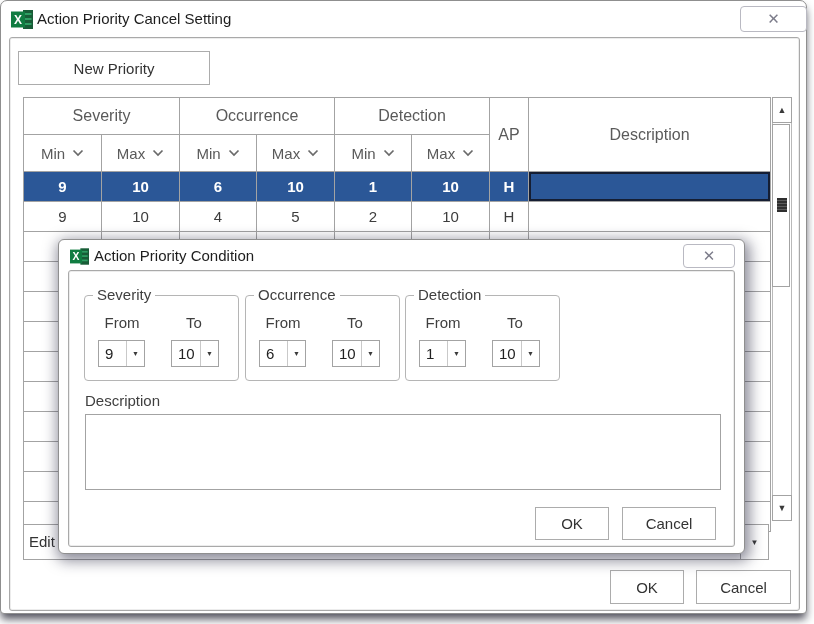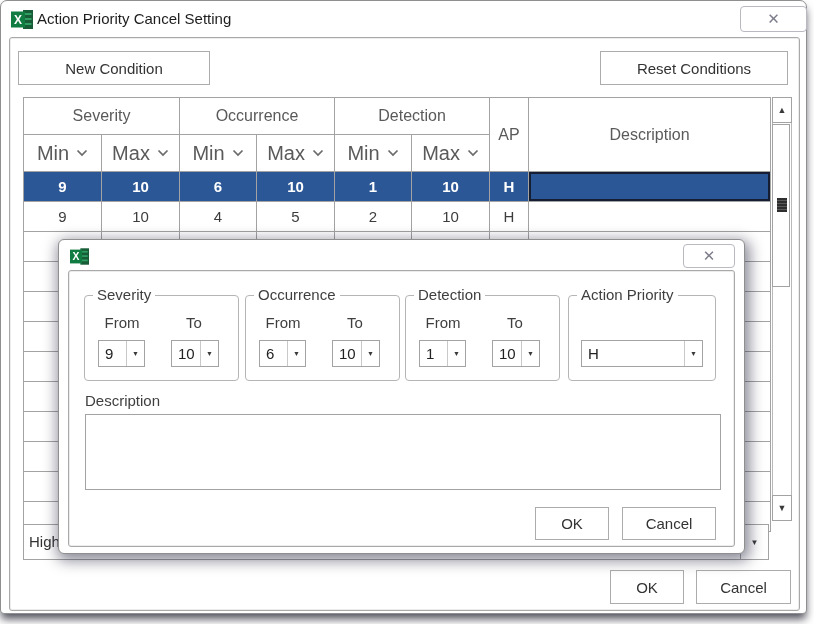--- a/index.html
+++ b/index.html
@@ -19,21 +19,21 @@
   
   .btn{position:absolute;background:#fff;border:1px solid #acacac;
     display:flex;align-items:center;justify-content:center;
     font-size:15px;color:#333;cursor:default;}
   
   table.grid{position:absolute;left:22px;top:96px;width:747px;border-collapse:collapse;
     table-layout:fixed;background:#fff;}
   table.grid th,table.grid td{border:1px solid #a3a3a3;padding:0;overflow:hidden;}
   table.grid thead th{color:#5a5a5a;font-weight:normal;font-size:16px;height:36px;
     text-align:center;background:#fff;}
-  table.grid thead tr.h2 th{font-size:20px;height:36px;}
+  table.grid thead tr.h2 th{font-size:15px;height:36px;}
   .sort-chip{display:inline-flex;align-items:center;gap:7px;}
   table.grid tbody td{height:29px;text-align:center;font-size:15px;color:#3d3d3d;}
   table.grid tbody tr.data-row td{height:29px;}
   table.grid tbody tr.selected td{background:#2B5797;color:#fff;font-weight:600;}
   table.grid tbody tr.selected td.desc-cell{box-shadow:inset 0 0 0 2px #151e33;}
   
   .vscroll{position:absolute;left:771px;top:96px;width:20px;height:424px;}
   .vs-btn{position:absolute;left:0;width:20px;height:26px;background:#fff;
     border:1px solid #a3a3a3;display:flex;align-items:center;justify-content:center;
     font-size:9px;color:#3a3a3a;box-sizing:border-box;}
@@ -92,22 +92,21 @@
       <text x="7" y="13.5" fill="#fff" font-size="12" font-weight="bold" text-anchor="middle" font-family="Liberation Sans,sans-serif">X</text>
     </svg>
     <div class="title-text">Action Priority Cancel Setting</div>
     <div class="close-btn" style="left:739px;top:5px;width:65px;height:24px">
       <span>✕</span>
     </div>
   </div>
 
   <div class="panel"></div>
 
-  <div class="btn" style="left:17px;top:50px;width:190px;height:32px">New Condition</div>
-  <div class="btn" style="left:599px;top:50px;width:186px;height:32px">Reset Conditions</div>
+  <div class="btn" style="left:17px;top:50px;width:190px;height:32px">New Priority</div>
 
   <table class="grid">
     <colgroup>
       <col style="width:78px">
         <col style="width:78px">
         <col style="width:77px">
         <col style="width:78px">
       <col style="width:77px">
         <col style="width:78px">
         <col style="width:39px">
@@ -290,39 +289,40 @@
     </div>
     <div class="vs-track"></div>
     <div class="vs-thumb"></div>
     <div class="vs-grip"></div>
     <div class="vs-btn" style="top:398px">
       <span>▼</span>
     </div>
   </div>
 
   <div class="legend">
-    <span class="legend-label">High</span>
+    <span class="legend-label">Edit</span>
     <div class="legend-swatch" style="background: rgb(0, 229, 0);"></div>
     <div class="legend-arrow">
       <span>▼</span>
     </div>
   </div>
 
   <div class="btn" style="left:609px;top:569px;width:72px;height:32px">OK</div>
   <div class="btn" style="left:695px;top:569px;width:93px;height:32px">Cancel</div>
 
   <div class="modal">
     <svg class="xl-icon" style="left:11px;top:8px" width="19" height="17" viewBox="0 0 22 19">
       <rect x="12" y="0" width="10" height="19" fill="#185c37"></rect>
       <rect x="13.5" y="3" width="7" height="2" fill="#2e9e63"></rect>
       <rect x="13.5" y="8" width="7" height="2" fill="#2e9e63"></rect>
       <rect x="13.5" y="13" width="7" height="2" fill="#2e9e63"></rect>
       <rect x="0" y="1.5" width="14" height="16" fill="#107C41"></rect>
       <text x="7" y="13.5" fill="#fff" font-size="12" font-weight="bold" text-anchor="middle" font-family="Liberation Sans,sans-serif">X</text>
     </svg>
+    <div class="m-title">Action Priority Condition</div>
     <div class="close-btn" style="left:624px;top:4px;width:50px;height:22px">
       <span>✕</span>
     </div>
     <div class="m-panel"></div>
 
     <div class="gbox" style="left:25px;top:55px;width:153px">
       <span class="gbox-label">Severity</span>
       <span class="ft-label" style="left:13px">From</span>
       <span class="ft-label" style="left:85px">To</span>
       <div class="combo" style="left:13px;width:47px">
@@ -368,29 +368,20 @@
           </span>
       </div>
       <div class="combo" style="left:86px;width:48px">
         <span class="combo-val">10</span>
         <span class="combo-arrow">
             <span>▼</span>
           </span>
       </div>
     </div>
 
-    <div class="gbox" style="left:509px;top:55px;width:146px">
-      <span class="gbox-label">Action Priority</span>
-      <div class="combo" style="left:12px;width:122px">
-        <span class="combo-val">H</span>
-        <span class="combo-arrow">
-            <span>▼</span>
-          </span>
-      </div>
-    </div>
 
     <div class="desc-label">Description</div>
     <textarea class="desc-box" style=""></textarea>
 
     <div class="btn" style="left:476px;top:267px;width:72px;height:31px">OK</div>
     <div class="btn" style="left:563px;top:267px;width:92px;height:31px">Cancel</div>
   </div>
 
 </div>
 

